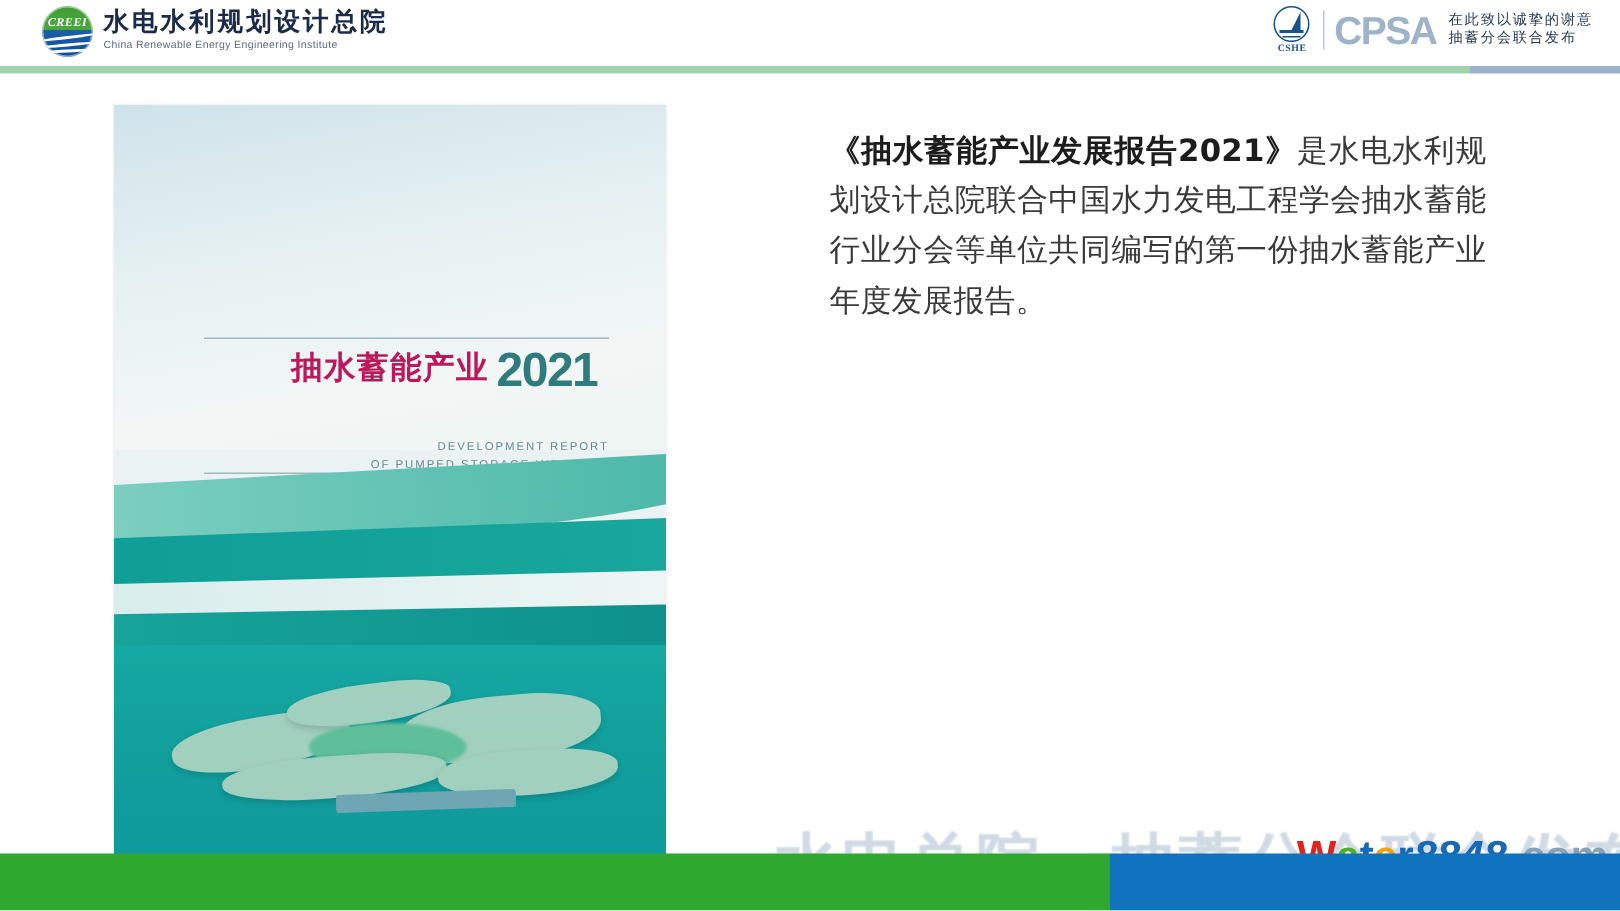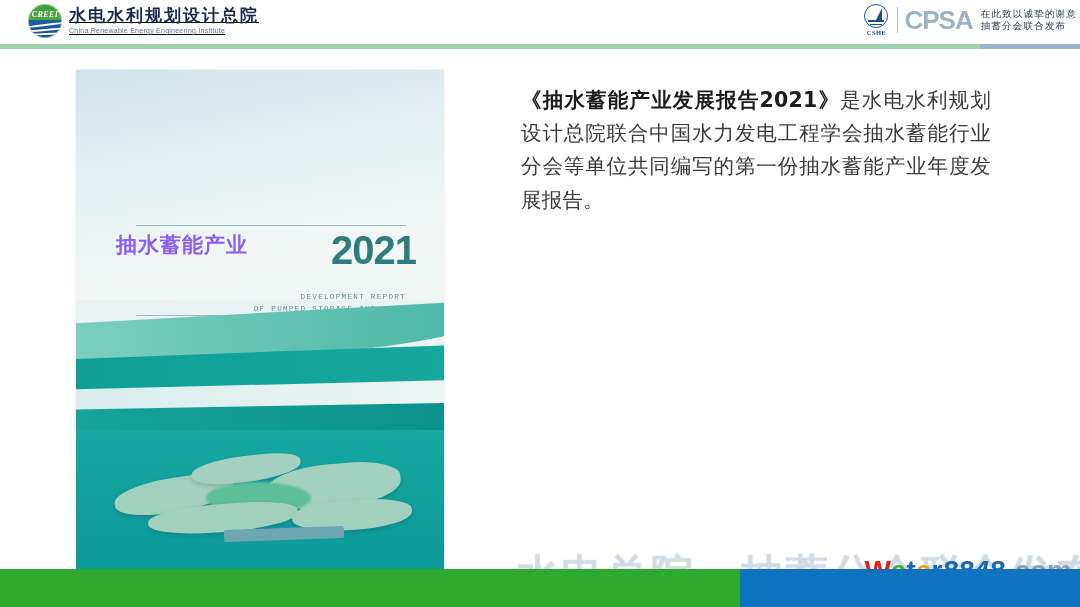--- a/index.html
+++ b/index.html
@@ -11,21 +11,21 @@
     overflow:hidden;
   }
 
   
   #header {
     position:absolute; left:0; top:0; width:1080px; height:46px;
     background:#ffffff;
   }
   #header-left {
     position:absolute; left:28px; top:4px;
-    display:flex; align-items:center; gap:7px;text-decoration:underline;
+    display:flex; align-items:center; gap:7px;
   }
   .creei-badge {
     width:34px; height:34px; border-radius:50%;
     background:linear-gradient(#3f9c35 0%, #4aa83c 46%, #1c5fa8 47%, #0d4d96 100%);
     position:relative; overflow:hidden; flex:0 0 auto;
     box-shadow:0 0 0 1px rgba(255,255,255,.5) inset;
   }
   .creei-badge .ctext {
     position:absolute; left:0; right:0; top:6px;
     text-align:center; color:#ffffff;
@@ -45,21 +45,21 @@
     font-size:17px; font-weight:bold; color:#1b2a4a;
     letter-spacing:2.0px; white-space:nowrap;
     font-family:"DejaVu Sans","Liberation Sans",sans-serif;
   }
   #creei-en {
     font-size:7px; color:#5d6b85; letter-spacing:.25px;
     margin-top:2px; white-space:nowrap;
   }
 
   #header-right {
-    position:absolute; right:3px; top:4px;
+    position:absolute; right:18px; top:4px;
     display:flex; align-items:center; gap:6px;
   }
   .cshe-mark { width:30px; text-align:center; flex:0 0 auto; }
   .cshe-circle {
     width:24px; height:24px; border:1.6px solid #14538f; border-radius:50%;
     margin:0 auto; position:relative; overflow:hidden; background:#fff;
   }
   .cshe-circle .sail {
     position:absolute; left:11px; top:3px; width:0; height:0;
     border-left:6px solid transparent; border-right:0 solid transparent;
@@ -102,35 +102,35 @@
   #cover-top {
     position:absolute; left:0; top:0; width:368px; height:230px;
     background:linear-gradient(170deg,#cfe3ea 0%, #e6f0f2 40%, #f2f7f6 75%, #eef5f3 100%);
   }
   .cover-rule { position:absolute; height:1px; background:#9fb9bd; }
   #cover-rule-top { left:60px; top:155px; width:270px; }
   #cover-rule-bot { left:60px; top:245px; width:270px; }
 
   #cover-title {
     position:absolute; left:40px; top:162px; width:210px;
-    text-align:left; color:#8b5cf6; line-height:1.28;
+    text-align:right; color:#be185d; line-height:1.28;
     font-weight:bold; font-size:21px; letter-spacing:1px;
     font-family:"DejaVu Sans","Liberation Sans",sans-serif;
   }
   #cover-year {
     position:absolute; left:255px; top:158px;
-    font-size:40px; font-weight:bold; color:#2f7b7d;
+    font-size:32px; font-weight:bold; color:#2f7b7d;
     letter-spacing:-1px; font-family:"Liberation Sans",sans-serif;
   }
   #cover-en {
     position:absolute; left:60px; top:222px; width:270px;
     text-align:right; color:#6c8b8e; font-size:7.6px;
     letter-spacing:1.3px; line-height:1.55;
   }
-  #cover-en div { white-space:nowrap;font-family:Liberation Mono, monospace; }
+  #cover-en div { white-space:nowrap; }
 
   #cover-authors {
     position:absolute; left:60px; top:260px; width:280px;
     color:#4d6f74; font-size:6.8px; line-height:1.85; letter-spacing:.4px;
     font-family:"DejaVu Sans","Liberation Sans",sans-serif;
   }
   #cover-authors .ed {
     position:absolute; left:212px; top:7px; font-size:6.5px; color:#4d6f74;
   }
 
@@ -171,20 +171,21 @@
 
   
   #content {
     position:absolute; left:521px; top:84px; width:470px;
   }
   #content p {
     color:#3a3a3a; font-size:20.5px; line-height:1.62;
     letter-spacing:.2px; text-align:justify;
     margin-bottom:17px;
     font-family:"DejaVu Sans","Liberation Sans",sans-serif;
+    margin-left:32px;
   }
   #content p:last-child { margin-bottom:0; }
   #content .bk { font-weight:bold; color:#1c1c1c; }
 
   
   #footer { position:absolute; left:0; bottom:0; width:1080px; height:38px; }
   #footer-green {
     position:absolute; left:0; bottom:0; width:740px; height:38px; background:#2fa82f;
   }
   #footer-arrow {

